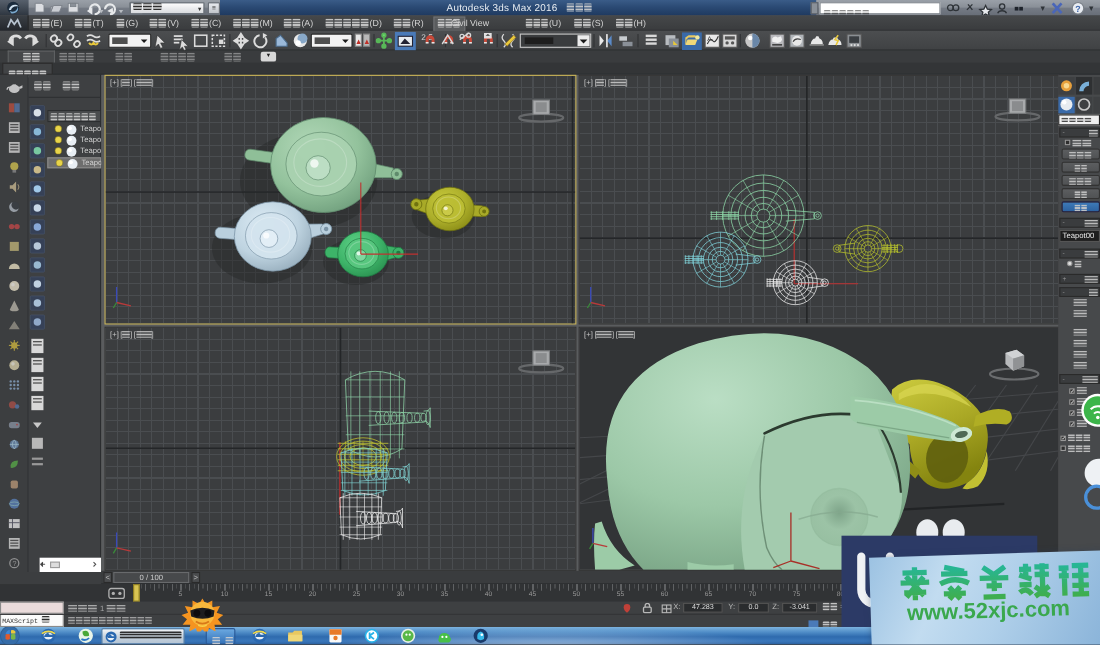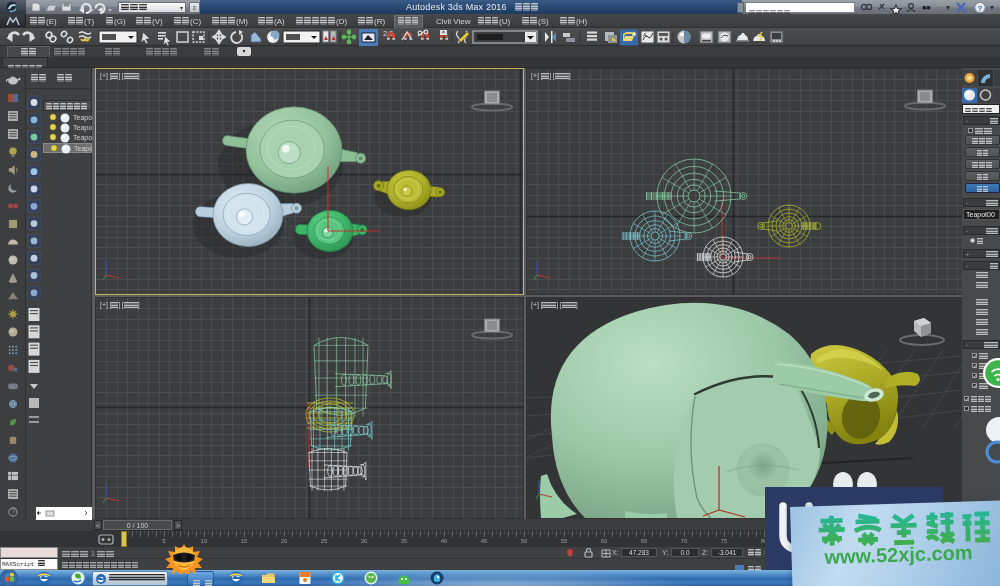--- a/index.html
+++ b/index.html
@@ -75,21 +75,21 @@
     <span class="abs" style="left:30px;top:3px"><b class="cj" style="width:7px;height:8px;margin-right:1px;"></b><b class="cj" style="width:7px;height:8px;margin-right:1px;"></b>(E)</span>
     <span class="abs" style="left:68px;top:3px"><b class="cj" style="width:7px;height:8px;margin-right:1px;"></b><b class="cj" style="width:7px;height:8px;margin-right:1px;"></b>(T)</span>
     <span class="abs" style="left:106px;top:3px"><b class="cj" style="width:7px;height:8px;margin-right:1px;"></b>(G)</span>
     <span class="abs" style="left:136px;top:3px"><b class="cj" style="width:7px;height:8px;margin-right:1px;"></b><b class="cj" style="width:7px;height:8px;margin-right:1px;"></b>(V)</span>
     <span class="abs" style="left:174px;top:3px"><b class="cj" style="width:7px;height:8px;margin-right:1px;"></b><b class="cj" style="width:7px;height:8px;margin-right:1px;"></b>(C)</span>
     <span class="abs" style="left:212px;top:3px"><b class="cj" style="width:7px;height:8px;margin-right:1px;"></b><b class="cj" style="width:7px;height:8px;margin-right:1px;"></b><b class="cj" style="width:7px;height:8px;margin-right:1px;"></b>(M)</span>
     <span class="abs" style="left:258px;top:3px"><b class="cj" style="width:7px;height:8px;margin-right:1px;"></b><b class="cj" style="width:7px;height:8px;margin-right:1px;"></b>(A)</span>
     <span class="abs" style="left:296px;top:3px"><b class="cj" style="width:7px;height:8px;margin-right:1px;"></b><b class="cj" style="width:7px;height:8px;margin-right:1px;"></b><b class="cj" style="width:7px;height:8px;margin-right:1px;"></b><b class="cj" style="width:7px;height:8px;margin-right:1px;"></b><b class="cj" style="width:7px;height:8px;margin-right:1px;"></b>(D)</span>
     <span class="abs" style="left:358px;top:3px"><b class="cj" style="width:7px;height:8px;margin-right:1px;"></b><b class="cj" style="width:7px;height:8px;margin-right:1px;"></b>(R)</span>
     <span class="abs" style="left:394px;top:1px;background:#5a5c5e;border:1px solid #6e7072;padding:1px 3px 2px"><b class="cj" style="width:6px;height:8px;margin-right:1px;"></b><b class="cj" style="width:6px;height:8px;margin-right:1px;"></b><b class="cj" style="width:6px;height:8px;margin-right:1px;"></b></span>
-    <span class="abs" style="left:436px;top:3px">Civil View</span>
+    <span class="abs" style="left:410px;top:3px">Civil View</span>
     <span class="abs" style="left:478px;top:3px"><b class="cj" style="width:6px;height:8px;margin-right:1px;"></b><b class="cj" style="width:6px;height:8px;margin-right:1px;"></b><b class="cj" style="width:6px;height:8px;margin-right:1px;"></b>(U)</span>
     <span class="abs" style="left:522px;top:3px"><b class="cj" style="width:7px;height:8px;margin-right:1px;"></b><b class="cj" style="width:7px;height:8px;margin-right:1px;"></b>(S)</span>
     <span class="abs" style="left:560px;top:3px"><b class="cj" style="width:7px;height:8px;margin-right:1px;"></b><b class="cj" style="width:7px;height:8px;margin-right:1px;"></b>(H)</span>
   </div>
 <div class="abs" style="left:0;top:28px;width:1000px;height:18px;background:linear-gradient(180deg,#4c4e50,#404244);border-bottom:1px solid #2a2c2e"><svg width="1000" height="18">
       <line x1="42" y1="3" x2="42" y2="15" stroke="#303234"></line>
       <line x1="209" y1="3" x2="209" y2="15" stroke="#303234"></line>
       <line x1="340" y1="3" x2="340" y2="15" stroke="#303234"></line>
       <line x1="405" y1="3" x2="405" y2="15" stroke="#303234"></line>
       <line x1="452" y1="3" x2="452" y2="15" stroke="#303234"></line>

